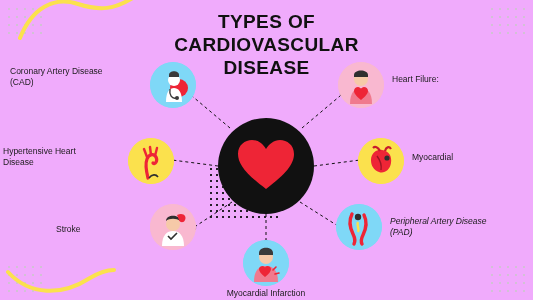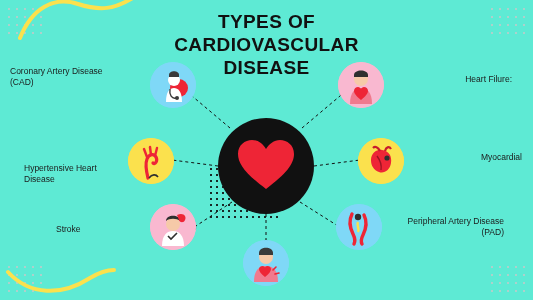--- a/index.html
+++ b/index.html
@@ -4,21 +4,21 @@
 <style>
   html, body {
     margin: 0;
     padding: 0;
     background: #ffffff;
   }
   #page {
     position: relative;
     width: 533px;
     height: 300px;
-    background: #5eead4;
+    background: #f0abfc;
     overflow: hidden;
     font-family: "Liberation Sans", sans-serif;
   }
 
   
   .dot-grid {
     position: absolute;
     display: grid;
     gap: 6px;
   }
@@ -98,21 +98,21 @@
   }
   .node svg { display: block; }
 
   .label {
     position: absolute;
     font-size: 8.5px;
     color: #1a1a1a;
     line-height: 1.35;
     white-space: pre-line;
   }
-  .label.right { text-align: right; }
+  .label.right { text-align: left; }
   .label.left  { text-align: left; }
   .label.center{ text-align: center; }
 </style>
 </head>
 <body>
 
 <div id="page">
 
   <div class="dot-grid" id="dots-tl">
     <i></i>
@@ -273,21 +273,21 @@
   <div class="node" style="left:128px; top:138px; background:#fbe14d;">
     <svg width="46" height="46" viewBox="0 0 46 46">
       <circle cx="23" cy="23" r="23" fill="#fbe14d"></circle>
       <path d="M20 40 C 18 32, 17 26, 19 21 C 21 16, 26 15, 28 19 C 30 23, 27 27, 25 25" stroke="#ee2536" stroke-width="3.2" fill="none" stroke-linecap="round"></path>
       <path d="M19 19 L 16 11" stroke="#ee2536" stroke-width="2.4" stroke-linecap="round"></path>
       <path d="M23 17 L 22 9" stroke="#ee2536" stroke-width="2.4" stroke-linecap="round"></path>
       <path d="M27 18 L 29 10" stroke="#ee2536" stroke-width="2.4" stroke-linecap="round"></path>
       <path d="M21 40 C 24 36, 28 36, 30 39" stroke="#2f2f2f" stroke-width="1.6" fill="none"></path>
     </svg>
   </div>
-  <div class="label left" style="left:24px; top:146px; width:112px;margin-top:17px;">Hypertensive Heart
+  <div class="label left" style="left:3px; top:146px; width:112px;">Hypertensive Heart
 Disease</div>
 
   <div class="node" style="left:358px; top:138px; background:#fbe14d;">
     <svg width="46" height="46" viewBox="0 0 46 46">
       <circle cx="23" cy="23" r="23" fill="#fbe14d"></circle>
       <path d="M13 22 C 13 15, 19 11, 24 12 C 31 13, 34 18, 33 25 C 32 32, 26 36, 21 34
                C 16 32, 13 28, 13 22 Z" fill="#ee2536"></path>
       <path d="M22 13 C 20 9, 17 8, 15 10" stroke="#c81b2c" stroke-width="2.2" fill="none"></path>
       <path d="M27 13 C 28 9, 31 8, 33 11" stroke="#c81b2c" stroke-width="2.2" fill="none"></path>
       <path d="M19 18 C 22 22, 24 26, 23 32" stroke="#9b1422" stroke-width="1.4" fill="none"></path>
@@ -310,28 +310,29 @@
 
   <div class="node" style="left:336px; top:204px; background:#7fd8f7;">
     <svg width="46" height="46" viewBox="0 0 46 46">
       <circle cx="23" cy="23" r="23" fill="#7fd8f7"></circle>
       <path d="M16 10 C 13 16, 14 24, 17 30 C 19 34, 19 38, 18 40" stroke="#ee2536" stroke-width="3.4" fill="none" stroke-linecap="round"></path>
       <path d="M28 11 C 31 17, 30 25, 27 31 C 25 35, 25 38, 26 40" stroke="#ee2536" stroke-width="3.4" fill="none" stroke-linecap="round"></path>
       <path d="M22 18 C 20 22, 24 24, 22 28" stroke="#fbe14d" stroke-width="2.4" fill="none"></path>
       <circle cx="22" cy="13" r="3.2" fill="#2f2f2f"></circle>
     </svg>
   </div>
-  <div class="label right" style="left:372px; top:216px; width:132px;">Peripheral Artery Disease
+  <div class="label right" style="left:390px; top:216px; width:132px;font-style:italic;">Peripheral Artery Disease
 (PAD)</div>
 
   <div class="node" style="left:243px; top:240px; background:#7fd8f7;">
     <svg width="46" height="46" viewBox="0 0 46 46">
       <circle cx="23" cy="23" r="23" fill="#7fd8f7"></circle>
       <path d="M11 42 C 11 30, 16 26, 23 26 C 30 26, 35 30, 35 42 Z" fill="#f07a8e"></path>
       <circle cx="23" cy="17" r="7" fill="#f6c9a8"></circle>
       <path d="M16 13 C 16 6, 30 6, 30 13 L 30 15 L 16 15 Z" fill="#3a3a3a"></path>
       <path d="M22 37 C 18 34, 16 31, 16 29 C 16 27, 18 26, 19.5 26 C 20.8 26, 21.7 26.8, 22 27.6
                C 22.3 26.8, 23.2 26, 24.5 26 C 26 26, 28 27, 28 29 C 28 31, 26 34, 22 37 Z" fill="#ee2536"></path>
       <path d="M30 30 L 33 27 M32 34 L 36 33" stroke="#ee2536" stroke-width="1.6" stroke-linecap="round"></path>
     </svg>
   </div>
+  <div class="label center" style="left:206px; top:288px; width:120px;">Myocardial Infarction</div>
 
 </div>
 
 </body></html>

